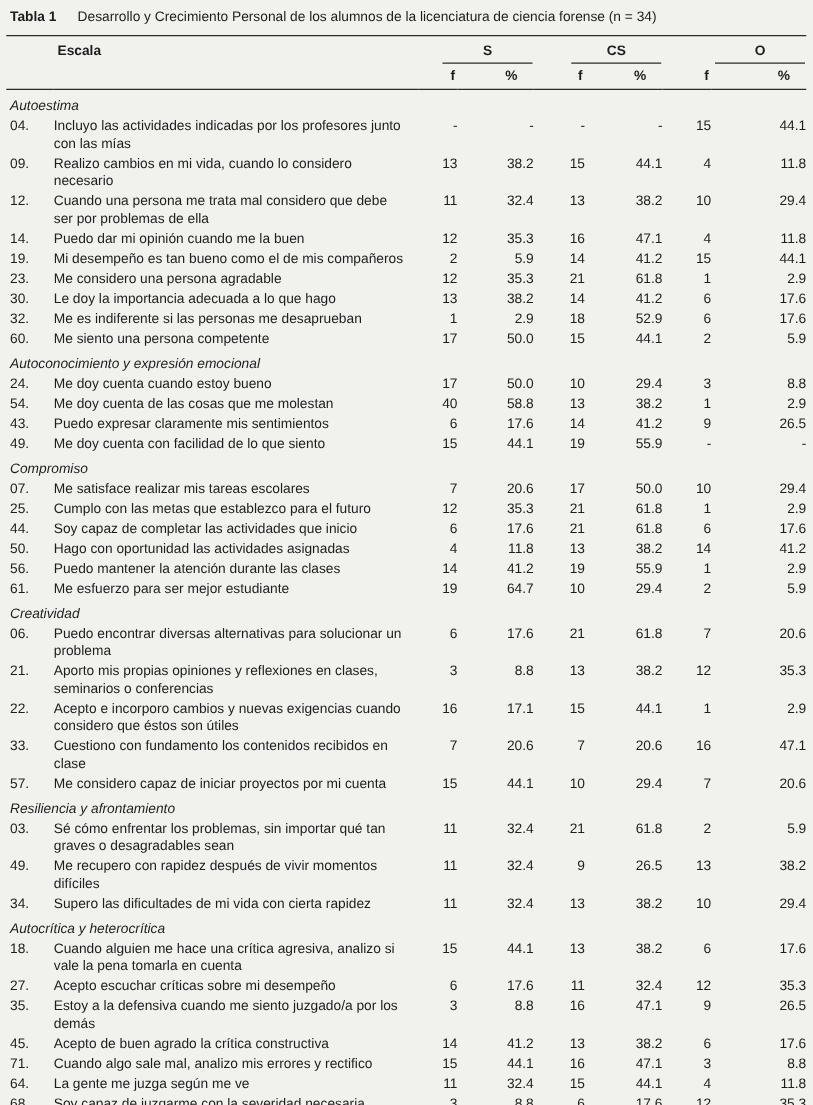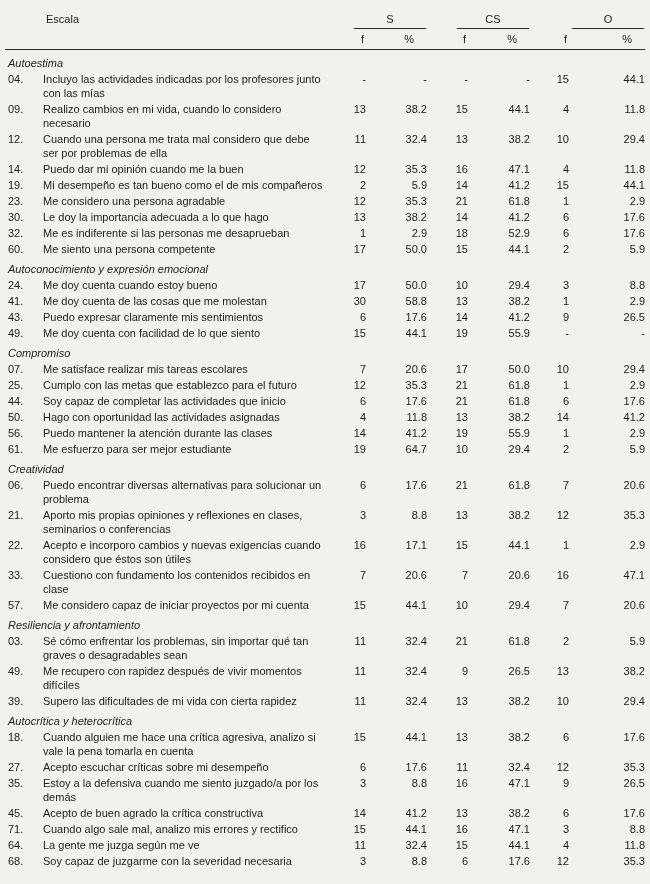--- a/index.html
+++ b/index.html
@@ -13,21 +13,21 @@
   .caption{
     font-size:11px;line-height:13px;
     padding:1px 0 7px 3px;
     border-bottom:1.2px solid #2b2b28;
   }
   .cap-label{font-weight:bold;margin-right:17px;}
   table{
     width:640px;border-collapse:collapse;table-layout:fixed;
     font-size:11px;color:#1d1d1b;
   }
-  thead th{font-weight:normal;text-align:left;vertical-align:top;font-size:11px;}
+  thead th{font-weight:bold;text-align:left;vertical-align:top;font-size:11px;}
   .th-escala{padding:6px 0 0 41px;border-bottom:1.6px solid #2b2b28;}
   .th-group{padding-top:6px;}
   .grp{
     width:72px;margin-left:auto;text-align:center;
     border-bottom:1px solid #2b2b28;padding-bottom:2px;line-height:13px;
   }
   .th-f{text-align:right;padding:3px 2px 4px 0;border-bottom:1.6px solid #2b2b28;}
   .th-pct{text-align:right;padding:3px 13px 4px 0;border-bottom:1.6px solid #2b2b28;}
   tbody td{vertical-align:top;padding:1px 0;line-height:14px;}
   td.num{padding-left:3px;margin-left:38px;}
@@ -37,20 +37,23 @@
     font-style:italic;font-weight:normal;
     padding:5px 0 1px 3px;
   }
   tr.first-section td{padding-top:6px;}
 </style>
 </head>
 <body>
 
 <div class="page">
 
+  <div class="caption">
+    <span class="cap-label">Tabla 1</span><span class="cap-title">Desarrollo y Crecimiento Personal de los alumnos de la licenciatura de ciencia forense (n = 34)</span>
+  </div>
 
   <table>
     <colgroup>
       <col style="width:38px">
       <col style="width:292px">
       <col style="width:31px">
       <col style="width:61px">
       <col style="width:41px">
       <col style="width:62px">
       <col style="width:39px">
@@ -179,23 +182,23 @@
           <td class="num">24.</td>
           <td class="desc">Me doy cuenta cuando estoy bueno</td>
           <td class="val">17</td>
           <td class="val">50.0</td>
           <td class="val">10</td>
           <td class="val">29.4</td>
           <td class="val">3</td>
           <td class="val">8.8</td>
         </tr>
         <tr>
-          <td class="num">41.</td>
+          <td class="num">54.</td>
           <td class="desc">Me doy cuenta de las cosas que me molestan</td>
-          <td class="val">30</td>
+          <td class="val">40</td>
           <td class="val">58.8</td>
           <td class="val">13</td>
           <td class="val">38.2</td>
           <td class="val">1</td>
           <td class="val">2.9</td>
         </tr>
         <tr>
           <td class="num">43.</td>
           <td class="desc">Puedo expresar claramente mis sentimientos</td>
           <td class="val">6</td>
@@ -348,21 +351,21 @@
           <td class="num">49.</td>
           <td class="desc">Me recupero con rapidez después de vivir momentos difíciles</td>
           <td class="val">11</td>
           <td class="val">32.4</td>
           <td class="val">9</td>
           <td class="val">26.5</td>
           <td class="val">13</td>
           <td class="val">38.2</td>
         </tr>
         <tr>
-          <td class="num">39.</td>
+          <td class="num">34.</td>
           <td class="desc">Supero las dificultades de mi vida con cierta rapidez</td>
           <td class="val">11</td>
           <td class="val">32.4</td>
           <td class="val">13</td>
           <td class="val">38.2</td>
           <td class="val">10</td>
           <td class="val">29.4</td>
         </tr>
         <tr class="section-row">
           <td colspan="8">Autocrítica y heterocrítica</td>

